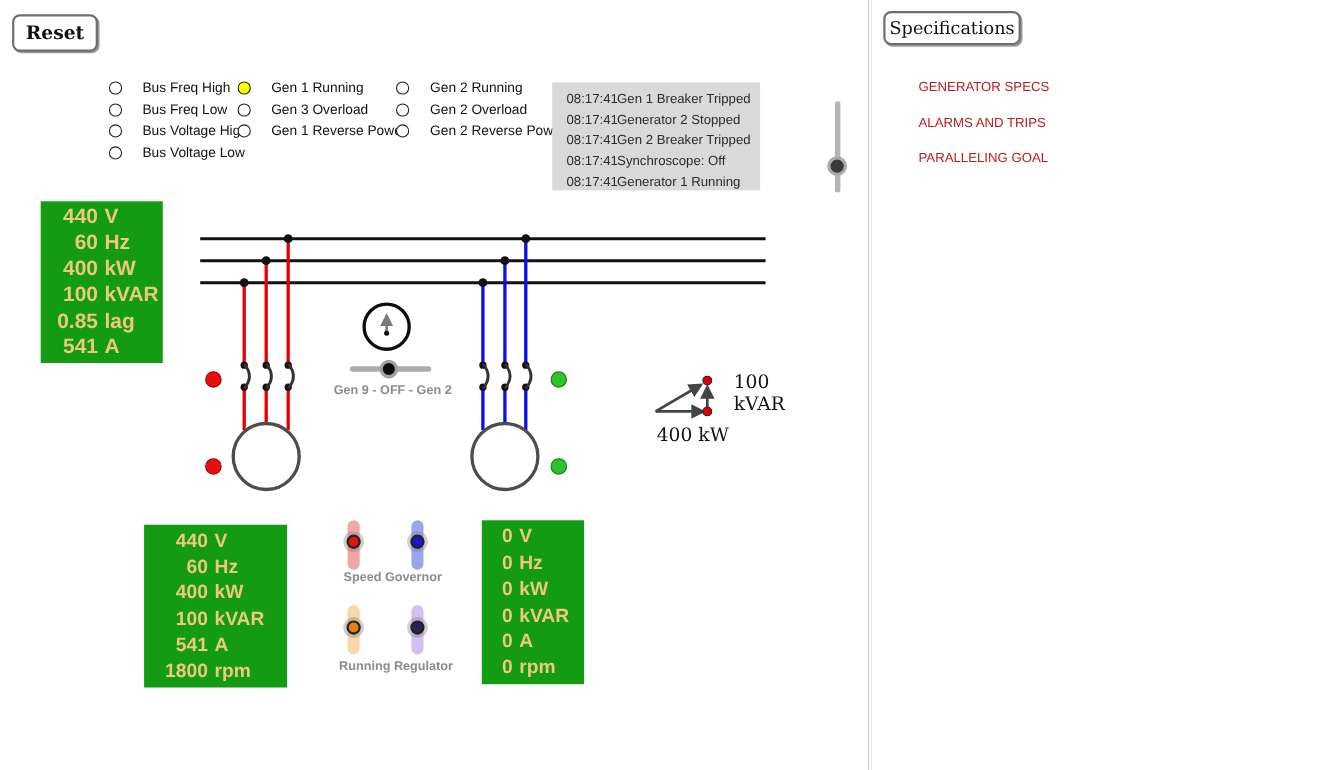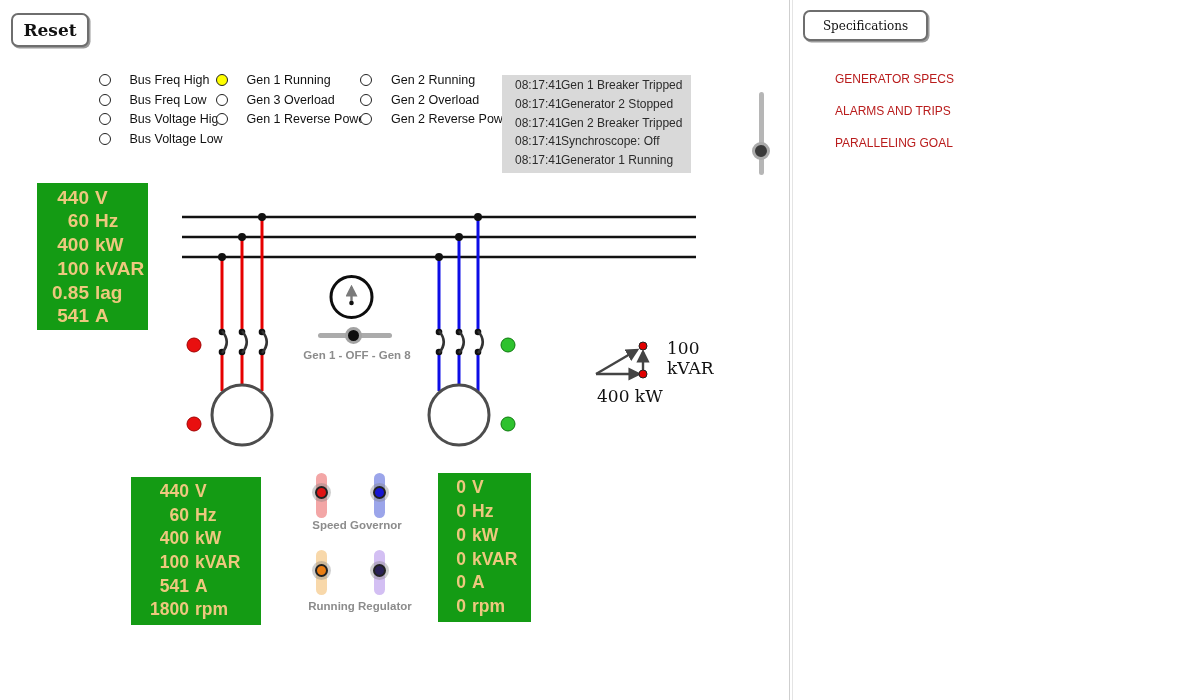--- a/index.html
+++ b/index.html
@@ -4,36 +4,36 @@
 <style>
   html,body{margin:0;padding:0}
   #app{position:relative;width:1200px;height:700px;background:#ffffff;
        font-family:"Liberation Sans",sans-serif;overflow:hidden}
 
   
   .btn{position:absolute;background:#fff;border:2px solid #6e6e6e;border-radius:7px;
        font-family:"DejaVu Serif",serif;color:#111;display:flex;align-items:center;
        justify-content:center;box-shadow:1.5px 1.5px 0 #9a9a9a;cursor:pointer;white-space:nowrap}
   #reset-btn{left:11px;top:13px;width:74px;height:30px;font-size:17px;font-weight:bold}
-  #specs-btn{left:803px;top:10px;width:121px;height:27px;font-size:12px}
+  #specs-btn{left:803px;top:10px;width:121px;height:27px;font-size:16px}
 
   
   .ind-col{position:absolute;top:70px}
   #ind-col-1{left:98.5px}
   #ind-col-2{left:215.5px}
   #ind-col-3{left:360px}
   .ind-row{display:flex;align-items:center;height:19.8px}
   .lamp-sm{width:10px;height:10px;border-radius:50%;border:1.6px solid #222;
            background:#fff;flex:0 0 auto}
   .ind-label{margin-left:19px;font-size:12.5px;color:#111;white-space:nowrap}
 
   
   #log-box{position:absolute;left:502px;top:75px;width:189px;height:98px;
            background:#d9d9d9;font-size:12px;color:#2b2b2b;padding-top:3px;box-sizing:border-box}
-  .log-row{display:flex;height:18.8px;align-items:flex-start;white-space:nowrap}
+  .log-row{display:flex;height:18.8px;align-items:flex-end;white-space:nowrap}
   .log-time{width:46px;margin-left:13px;flex:0 0 auto}
 
   
   #vslider-track{position:absolute;left:759px;top:92px;width:5px;height:83px;
                  background:#b6b6b6;border-radius:3px}
   #vslider-knob{position:absolute;left:752px;top:142px;width:12px;height:12px;
                 background:#3a3a3a;border:3px solid #ababab;border-radius:50%}
 
   
   .display{position:absolute;background:#149b14;color:#edc87e;font-weight:bold;
@@ -344,21 +344,21 @@
         <span class="disp-unit">A</span>
       </div>
       <div class="disp-row">
         <span class="disp-val">0</span>
         <span class="disp-unit">rpm</span>
       </div>
     </div>
 
   <div id="gen-sel-track"></div>
   <div id="gen-sel-knob"></div>
-  <div class="slider-label" id="gen-sel-label">Gen 1 - OFF - Gen 8</div>
+  <div class="slider-label" id="gen-sel-label">Gen 9 - OFF - Gen 2</div>
 
   <div class="vtrack" id="sg-ltrack"></div>
   <div class="vtrack" id="sg-rtrack"></div>
   <div class="vknob" id="sg-lknob"></div>
   <div class="vknob" id="sg-rknob"></div>
   <div class="slider-label" id="sg-label">Speed Governor</div>
 
   <div class="vtrack" id="vr-ltrack"></div>
   <div class="vtrack" id="vr-rtrack"></div>
   <div class="vknob" id="vr-lknob"></div>

